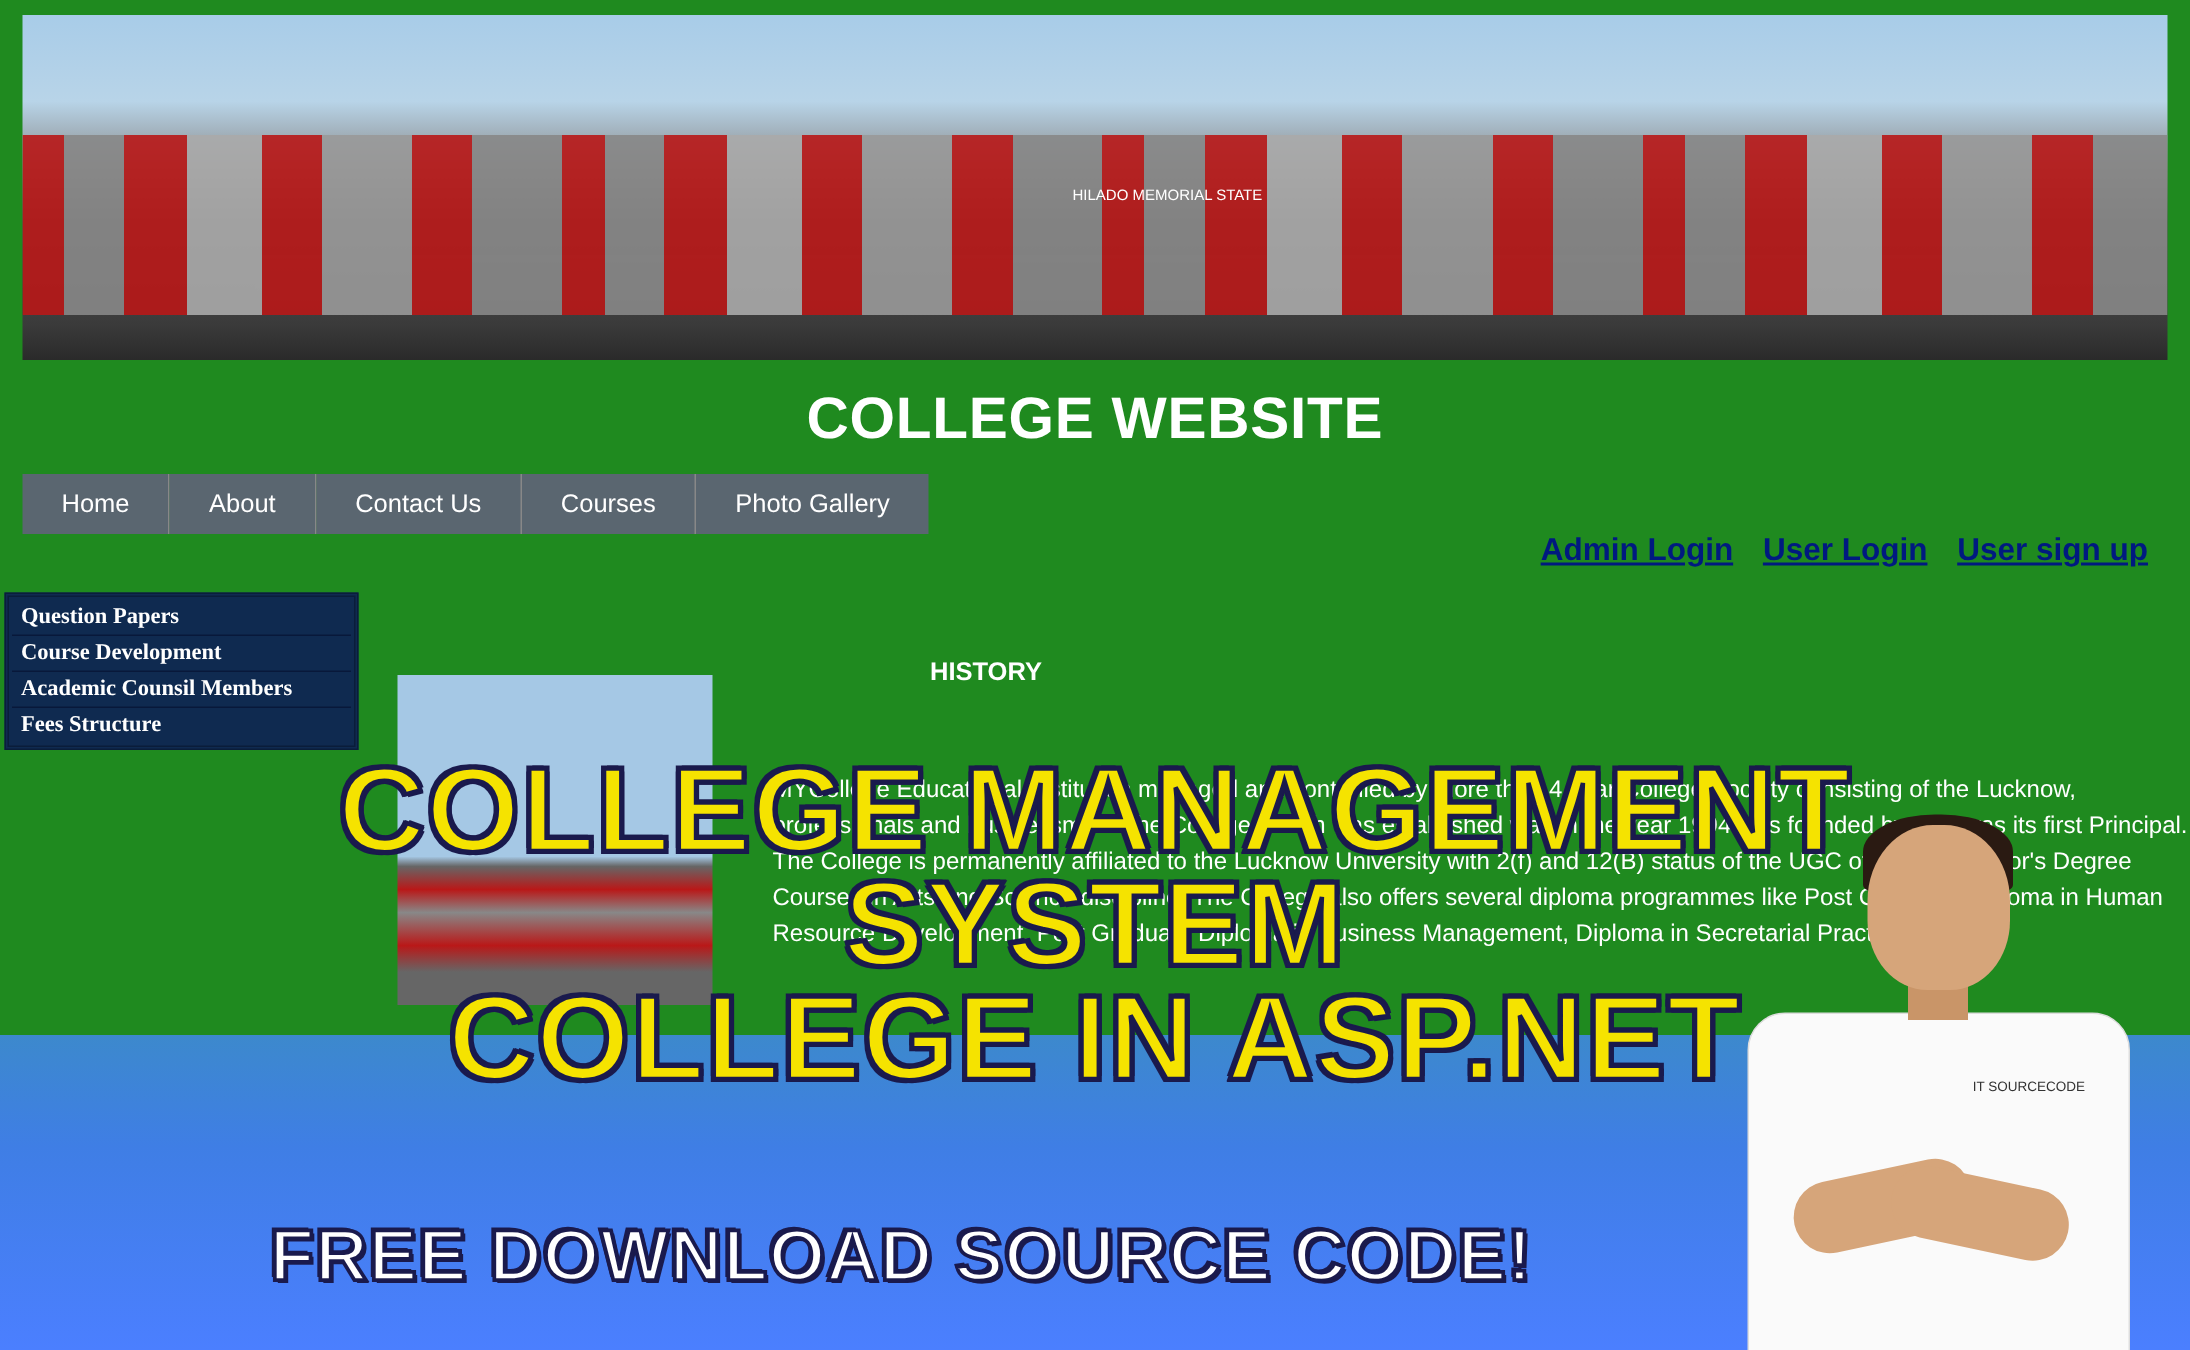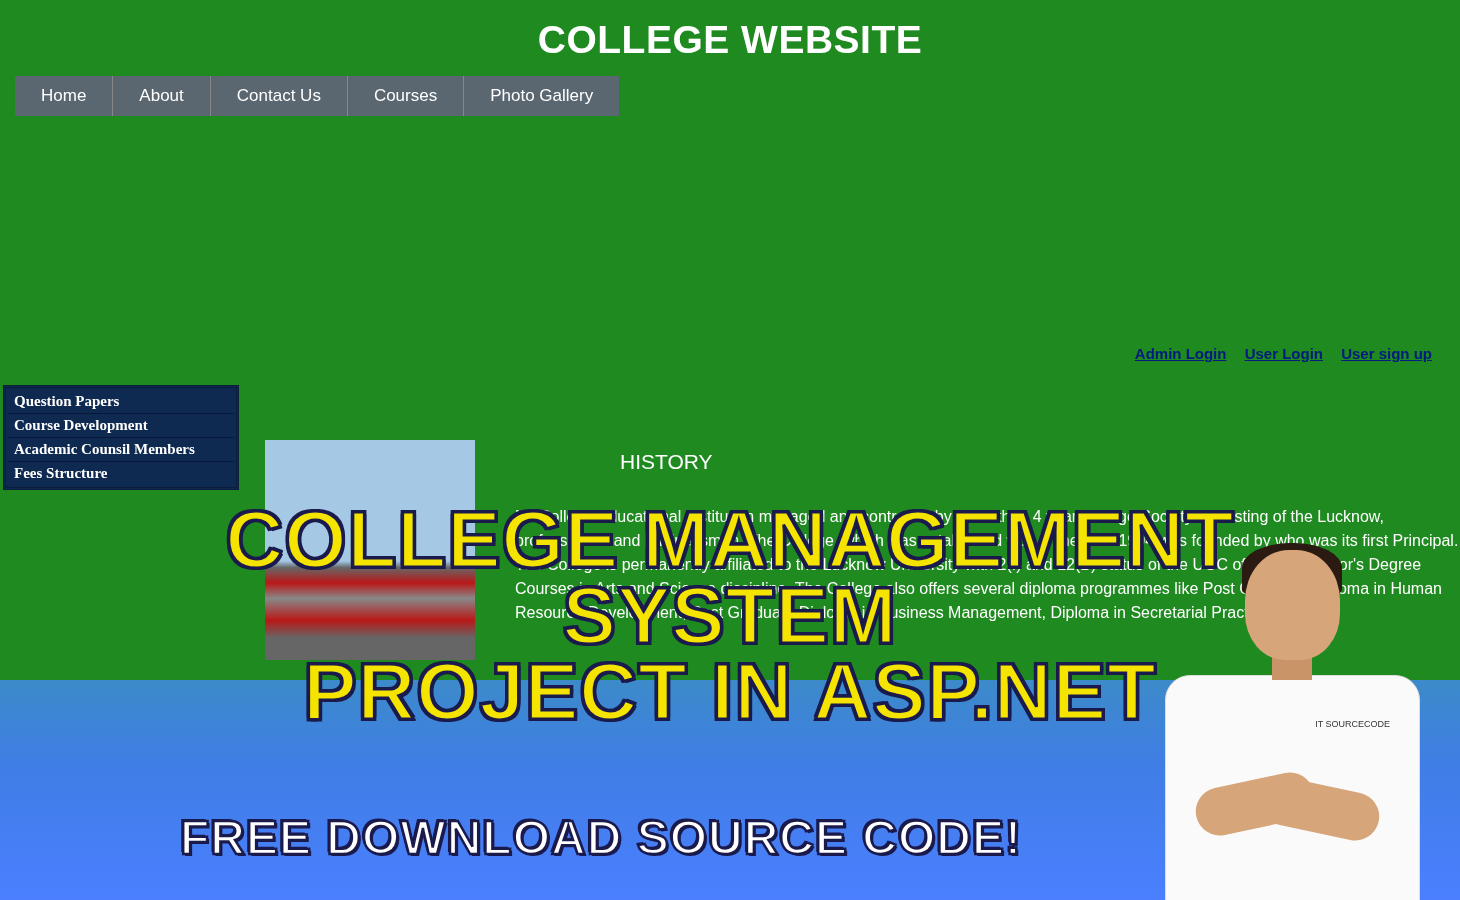--- a/index.html
+++ b/index.html
@@ -62,21 +62,21 @@
       font-size: 17px;
       border-right: 1px solid #888;
       cursor: pointer;
       white-space: nowrap;
     }
     .nav-item:last-child { border-right: none; }
     .auth-links {
       position: absolute;
       right: 28px;
       top: 345px;
-      font-size: 15px;
+      font-size: 21px;
       font-weight: 700;
     }
     .auth-links a {
       color: #001a80;
       text-decoration: underline;
       margin-left: 14px;
       cursor: pointer;
     }
     .sidebar {
       position: absolute;
@@ -101,24 +101,24 @@
       position: absolute;
       left: 265px;
       top: 440px;
       width: 210px;
       height: 220px;
       background: linear-gradient(to bottom, #a5c8e5 0%, #a5c8e5 55%, #666 58%, #b91818 65%, #888 72%, #b91818 82%, #666 90%);
     }
     .history-heading {
       position: absolute;
       left: 620px;
-      top: 450px;
-      color: #fff;
-      font-size: 21px;
-      font-weight: 400;
+      top: 428px;
+      color: #fff;
+      font-size: 17px;
+      font-weight: 700;
     }
     .history-body {
       position: absolute;
       left: 515px;
       top: 505px;
       right: 0;
       color: #fff;
       font-size: 16px;
       line-height: 1.5;
     }
@@ -217,20 +217,23 @@
       font-size: 9px;
       color: #333;
       line-height: 1;
       text-align: right;
     }
   </style>
 </head>
 <body>
 
 <div class="page">
+  <div class="banner">
+    <div class="banner-label">HILADO MEMORIAL STATE</div>
+  </div>
 
   <div class="site-title">COLLEGE WEBSITE</div>
 
   <div class="nav">
     <div class="nav-item">Home</div>
     <div class="nav-item">About</div>
     <div class="nav-item">Contact Us</div>
     <div class="nav-item">Courses</div>
     <div class="nav-item">Photo Gallery</div>
   </div>
@@ -250,21 +253,21 @@
 
   <div class="content-image"></div>
 
   <div class="history-heading">HISTORY</div>
   <div class="history-body">MYCollege Educational Institution managed and controlled by more than 4 year College Society consisting of the Lucknow, professionals and businessmen. The College, which was established was in the year 1994 was founded by who was its first Principal. The College is permanently affiliated to the Lucknow University with 2(f) and 12(B) status of the UGC offering Bachelor's Degree Courses in Arts and Science discipline. The College also offers several diploma programmes like Post Graduate Diploma in Human Resource Development, Post Graduate Diploma in Business Management, Diploma in Secretarial Practices.</div>
 </div>
 
 <div class="overlay-title">
   <span>COLLEGE MANAGEMENT</span><br>
   <span>SYSTEM</span><br>
-  <span>PROJECT IN ASP.NET</span>
+  <span>COLLEGE IN ASP.NET</span>
 </div>
 <div class="overlay-sub">FREE DOWNLOAD SOURCE CODE!</div>
 
 <div class="person">
   <div class="body"></div>
   <div class="neck"></div>
   <div class="hair"></div>
   <div class="head"></div>
   <div class="arm-left"></div>
   <div class="arm-right"></div>

